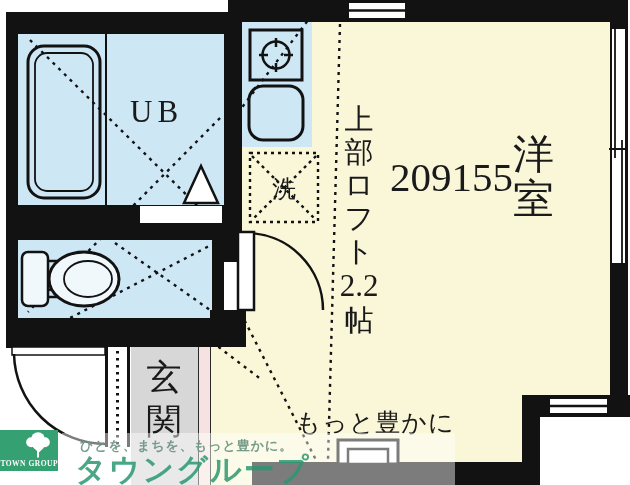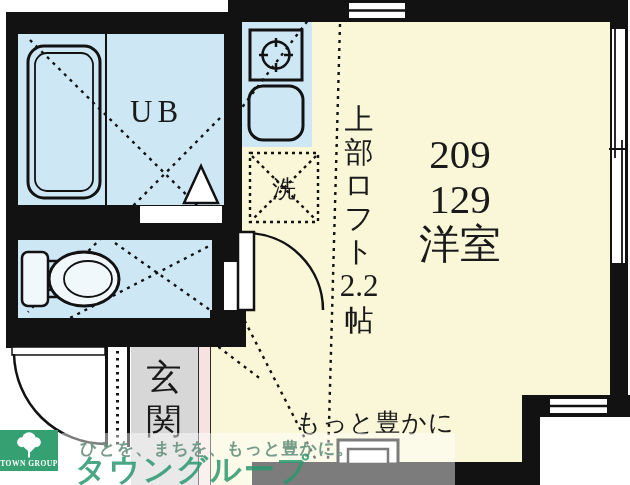--- a/index.html
+++ b/index.html
@@ -9,34 +9,34 @@
   .wall{position:absolute;background:#121212;}
   .floor-main{background:#faf6d8;}
   .floor-water{background:#cde7f5;}
   .floor-genkan{background:#d7d7d7;}
   .floor-step{background:#f6e3e1;border-left:1px solid #2a2a2a;border-right:1px solid #2a2a2a;}
   .white{background:#ffffff;}
   svg.overlay{position:absolute;left:0;top:0;pointer-events:none;}
   .lbl{position:absolute;color:#1a1a1a;}
   .lbl-ub{font-size:31px;letter-spacing:5px;font-weight:400;}
   .lbl-wash{font-size:24px;text-align:center;}
-  .room-col{display:flex;flex-direction:column;align-items:center;line-height:45px;
+  .room-col{display:flex;flex-direction:row;align-items:center;line-height:45px;
             font-size:41px;font-weight:400;text-align:center;}
   .loft-col{display:flex;flex-direction:column;align-items:center;font-size:29px;line-height:33px;}
   .loft-col .num{font-size:31px;line-height:36px;}
   .genkan-col{display:flex;flex-direction:column;align-items:center;font-size:35px;line-height:44px;}
   .lbl-ladder{font-size:25px;text-align:center;letter-spacing:1px;}
   .wm-box{position:absolute;left:62px;top:433px;width:393px;height:52px;
           background:rgba(255,255,255,0.45);}
-  .wm-tagline{position:absolute;left:18px;top:4px;font-size:17px;font-weight:bold;
+  .wm-tagline{position:absolute;left:18px;top:4px;font-size:13px;font-weight:bold;
               color:rgba(110,150,132,0.95);letter-spacing:1px;}
   .wm-company{position:absolute;left:13px;top:16px;font-size:31px;font-weight:bold;
               color:rgba(42,152,112,0.85);letter-spacing:2px;}
   .logo{position:absolute;left:0;top:430px;width:58px;height:41px;background:#35a173;
-        display:flex;flex-direction:column;align-items:center;justify-content:flex-end;}
+        display:flex;flex-direction:column;align-items:flex-end;justify-content:flex-end;}
   .logo-text{color:#ffffff;font-size:7.5px;font-weight:bold;letter-spacing:0.5px;margin-bottom:3px;}
 </style>
 </head>
 <body>
 
 <div id="stage">
 
   <div class="abs floor-main" style="left:12px;top:22px;width:600px;height:440px;"></div>
   <div class="abs floor-main" style="left:198px;top:460px;width:54px;height:25px;"></div>
   <div class="abs white" style="left:538px;top:415px;width:92px;height:70px;"></div>
@@ -141,21 +141,21 @@
       <rect x="338" y="440" width="60" height="24" stroke-width="3"></rect>
       <rect x="348" y="449" width="40" height="15" stroke-width="2.5"></rect>
     </g>
   </svg>
 
   <div class="lbl lbl-ub" style="left:130px;top:94px;">UB</div>
   <div class="lbl lbl-wash" style="left:250px;top:173px;width:68px;">洗</div>
 
   <div class="lbl room-col" style="left:390px;top:132px;width:140px;">
     <div>209</div>
-    <div>129</div>
+    <div>155</div>
     <div>洋室</div>
   </div>
 
   <div class="lbl loft-col" style="left:338px;top:103px;width:42px;">
     <span>上</span>
     <span>部</span>
     <span>ロ</span>
     <span>フ</span>
     <span>ト</span>
     <span class="num">2.2</span>

